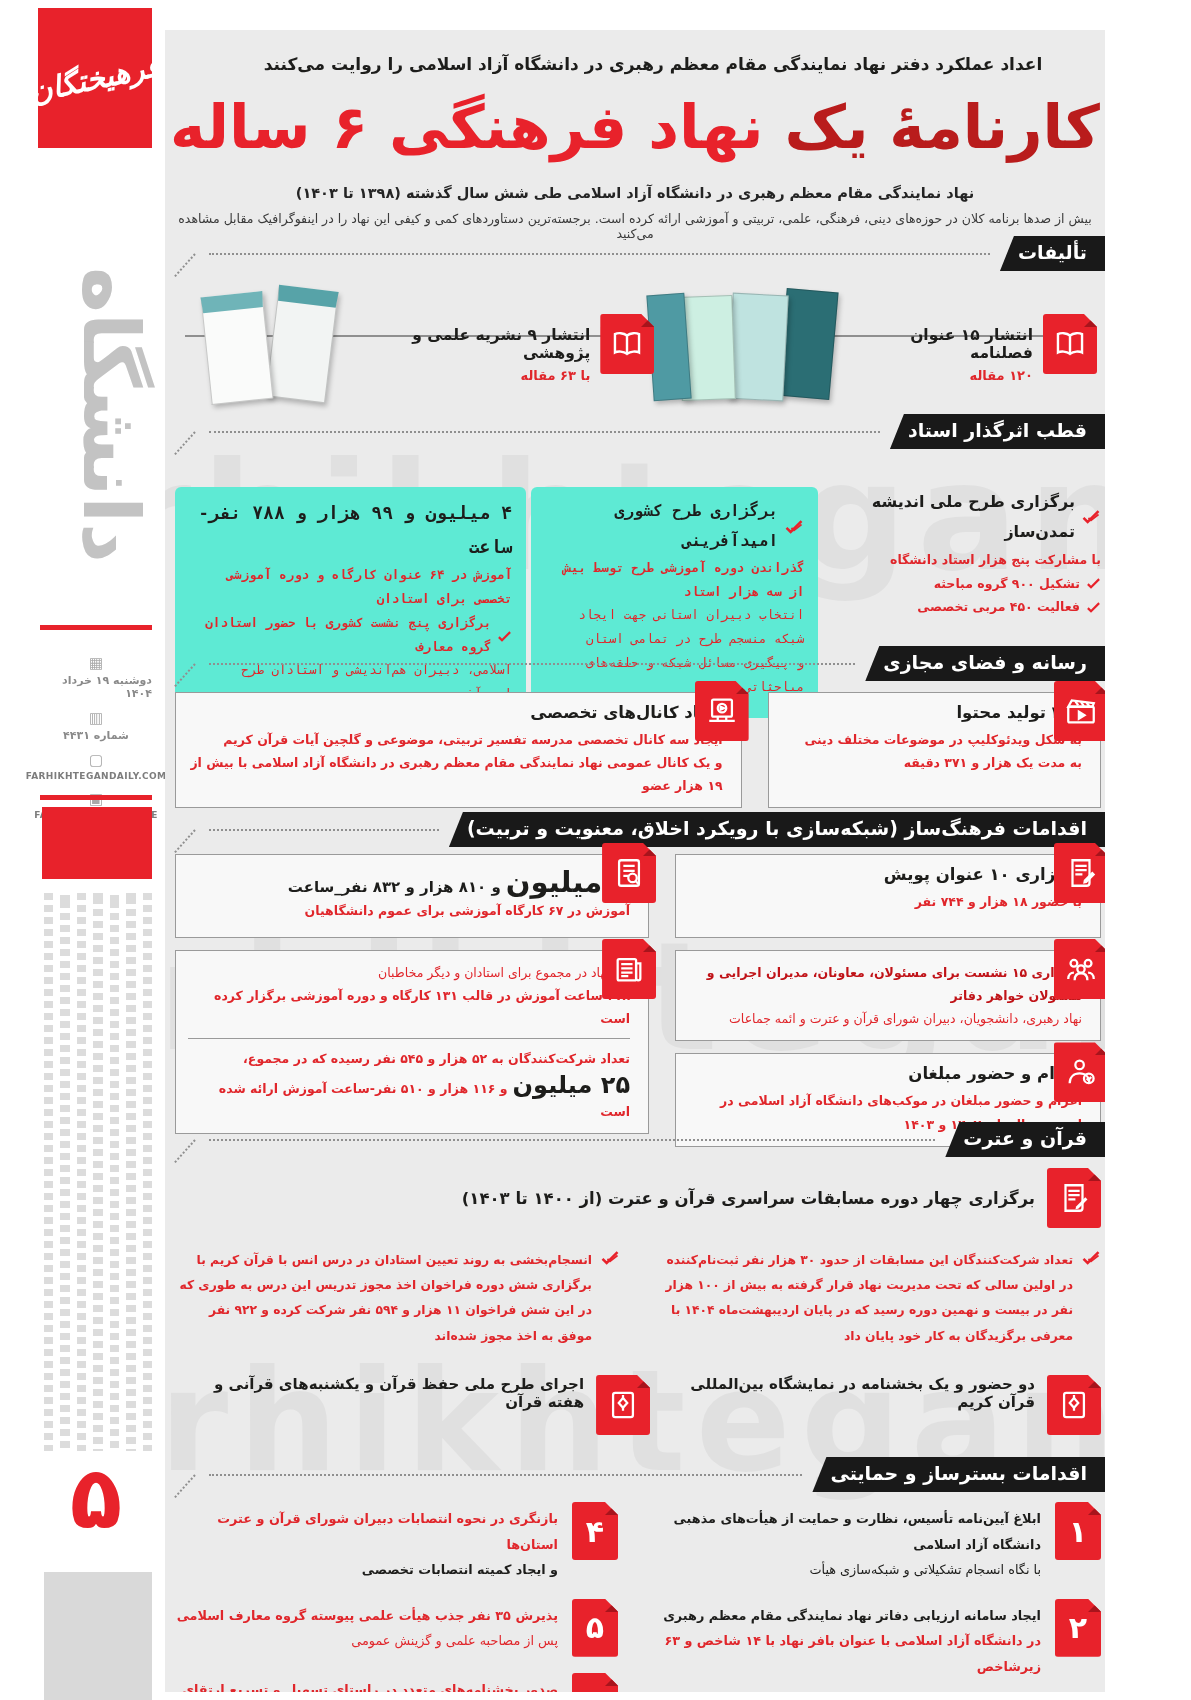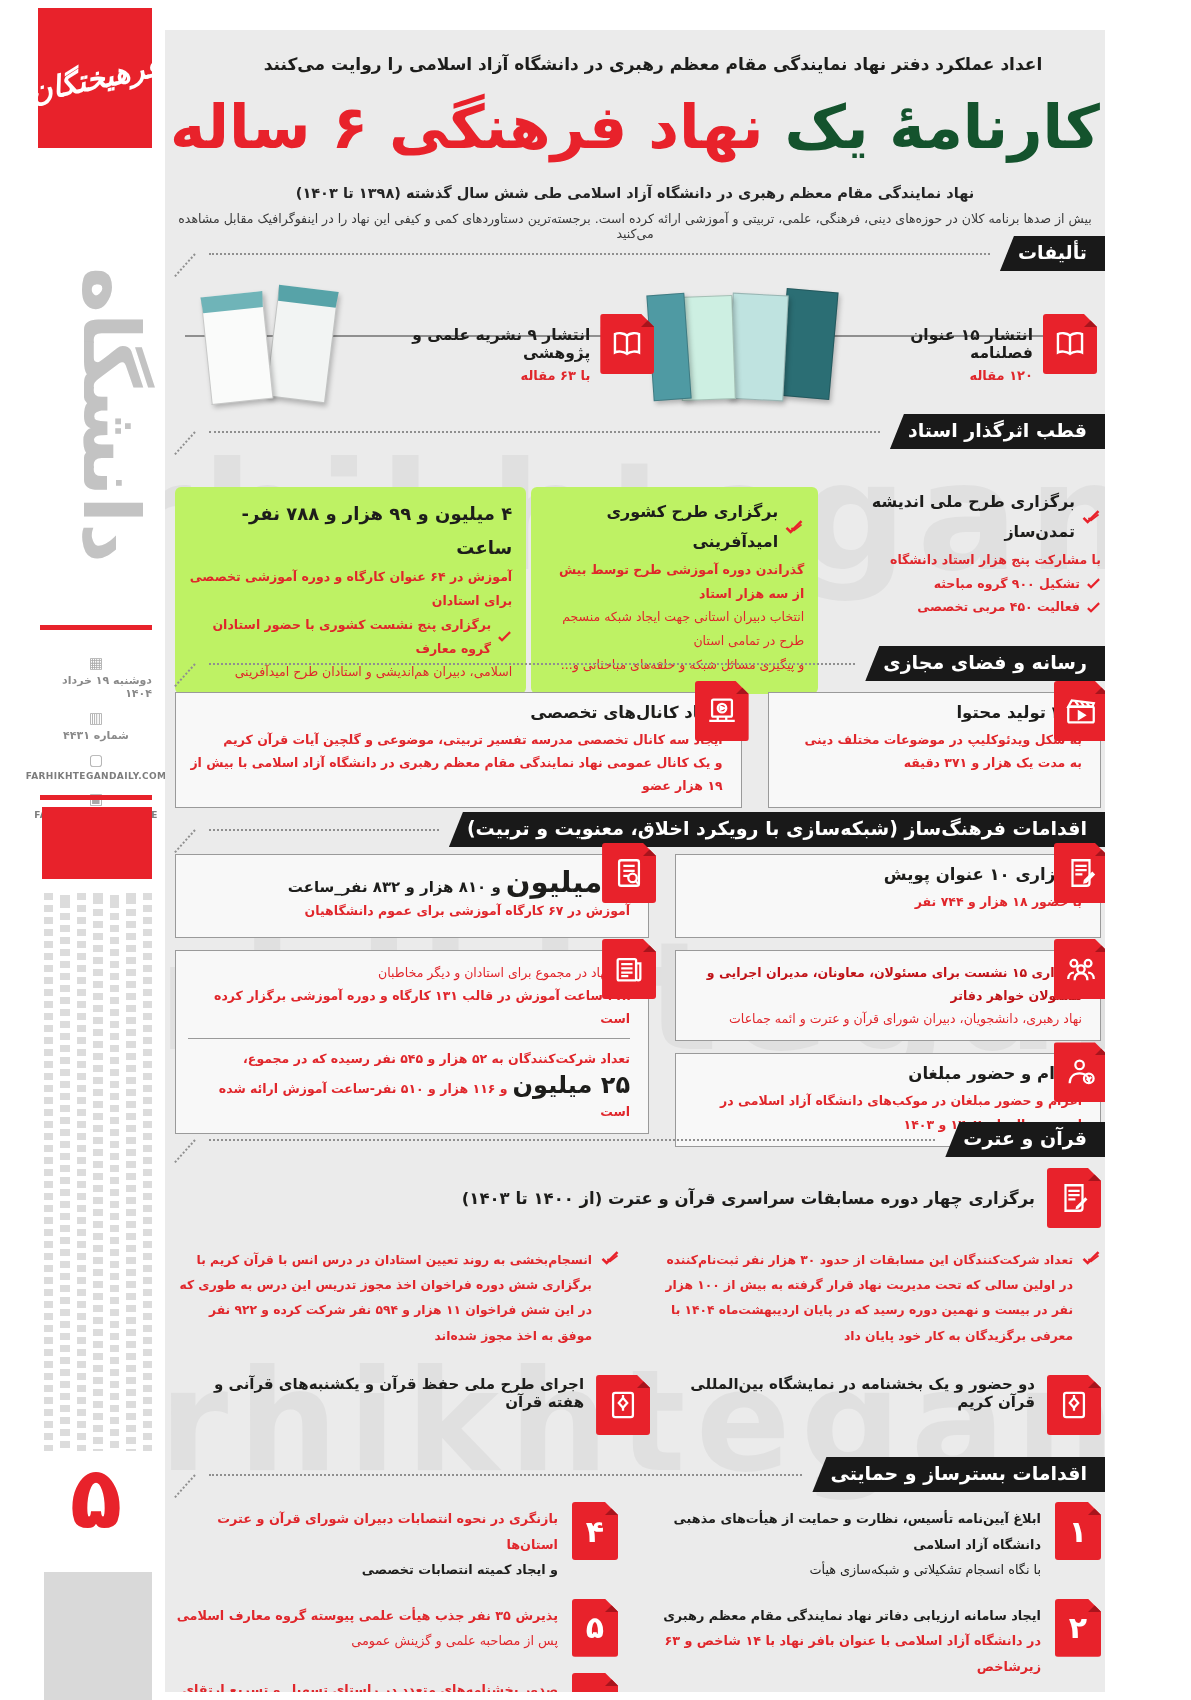--- a/index.html
+++ b/index.html
@@ -25,21 +25,21 @@
   .page-num { position:absolute; left:40px; top:1455px; width:112px; text-align:center; color:#e8222b; font-size:86px; font-weight:bold; line-height:1; }
   .side-graybox { position:absolute; left:44px; top:1572px; width:108px; height:128px; background:#d9d9d9; }
 
   
   #main { position:absolute; left:165px; top:30px; width:940px; height:1662px; background:#ebebeb; overflow:hidden; direction:rtl; }
   .wm { position:absolute; color:rgba(0,0,0,.045); font-weight:bold; white-space:nowrap; pointer-events:none; }
 
   
   .kicker { position:absolute; top:24px; left:0; right:0; text-align:center; font-size:17px; font-weight:bold; color:#1d1d1b;padding-left:36px; }
   .title { position:absolute; top:52px; left:0; right:0; text-align:center; font-size:60px; font-weight:bold; line-height:1.5; }
-  .title .t-black { color:#14532d; }
+  .title .t-black { color:#b91c1c; }
   .title .t-red { color:#e8222b; }
   .sub1 { position:absolute; top:155px; left:0; right:0; text-align:center; font-size:14.5px; font-weight:bold; color:#242424; }
   .sub2 { position:absolute; top:181px; left:0; right:0; text-align:center; font-size:12.5px; color:#3a3a3a; }
 
   
   .sec-head { position:absolute; left:0; right:0; display:flex; align-items:center; direction:rtl; }
   .sec-tag { background:#191919; color:#fff; font-weight:bold; font-size:19px; padding:5px 18px 8px; clip-path:polygon(14px 0,100% 0,100% 100%,0 100%); white-space:nowrap; }
   .leader { flex:1; border-top:2px dotted #8f8f8f; margin:0 10px 0 14px; }
   .tick { width:30px; border-top:2px dotted #8f8f8f; transform:rotate(-48deg); transform-origin:right center; }
 
@@ -62,21 +62,21 @@
   .tal-text { padding-top:46px; }
   .tal-text .lab { font-size:15.5px; font-weight:bold; color:#1d1d1b; }
   .tal-text .sub { font-size:13px; font-weight:bold; color:#e0262b; margin-top:6px; }
   .books { position:relative; width:150px; height:130px; }
   .bk { position:absolute; border:1px solid rgba(0,0,0,.2); box-shadow:2px 3px 5px rgba(0,0,0,.25); }
 
   
   .ghotb-row { position:absolute; top:428px; left:10px; right:4px; display:flex; direction:rtl; gap:5px;margin-top:29px; }
   .ghotb-col { text-align:right; font-size:12.5px; line-height:1.9; }
   .ghotb-col .head { font-size:16px; font-weight:bold; color:#1d1d1b; display:flex; gap:6px; align-items:center; direction:rtl; }
-  .panel { background:#bef264; border-radius:6px; padding:10px 14px; }
+  .panel { background:#5eead4; border-radius:6px; padding:10px 14px;font-family:Liberation Mono, monospace; }
   .ln { display:flex; gap:6px; align-items:center; direction:rtl; }
 
   
   .wbox { position:relative; background:#f8f8f8; border:1.5px solid #9a9a9a; padding:10px 18px 10px 12px; text-align:right; }
   .wbox .bicon { position:absolute; right:-8px; top:-12px; }
   .media-row { position:absolute; top:662px; left:10px; right:4px; display:flex; direction:rtl; gap:26px; }
   .wbox .bh { font-size:16.5px; font-weight:bold; color:#1d1d1b; margin-bottom:6px; }
   .wbox .bl { font-size:12.5px; color:#e0262b; line-height:1.85; }
 
   .far-cols { position:absolute; top:824px; left:10px; right:4px; display:flex; direction:rtl; gap:26px; }

